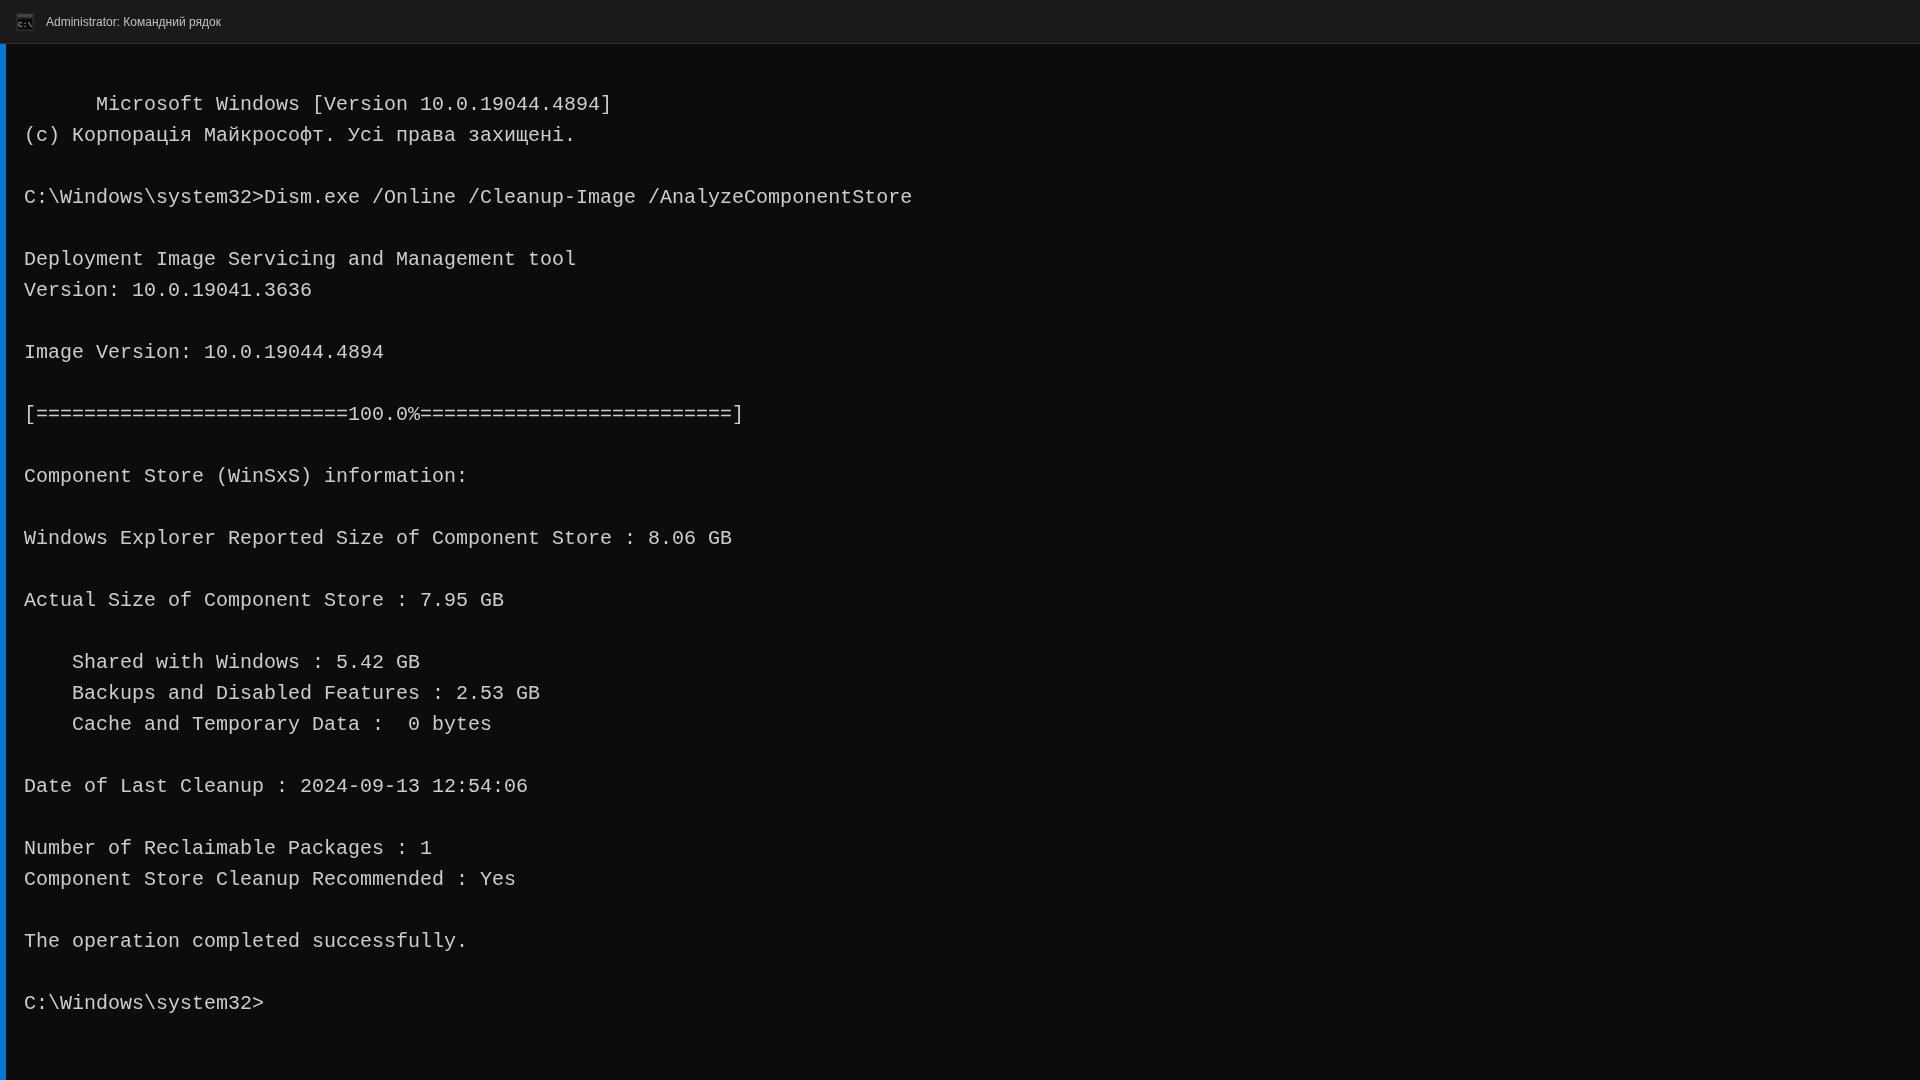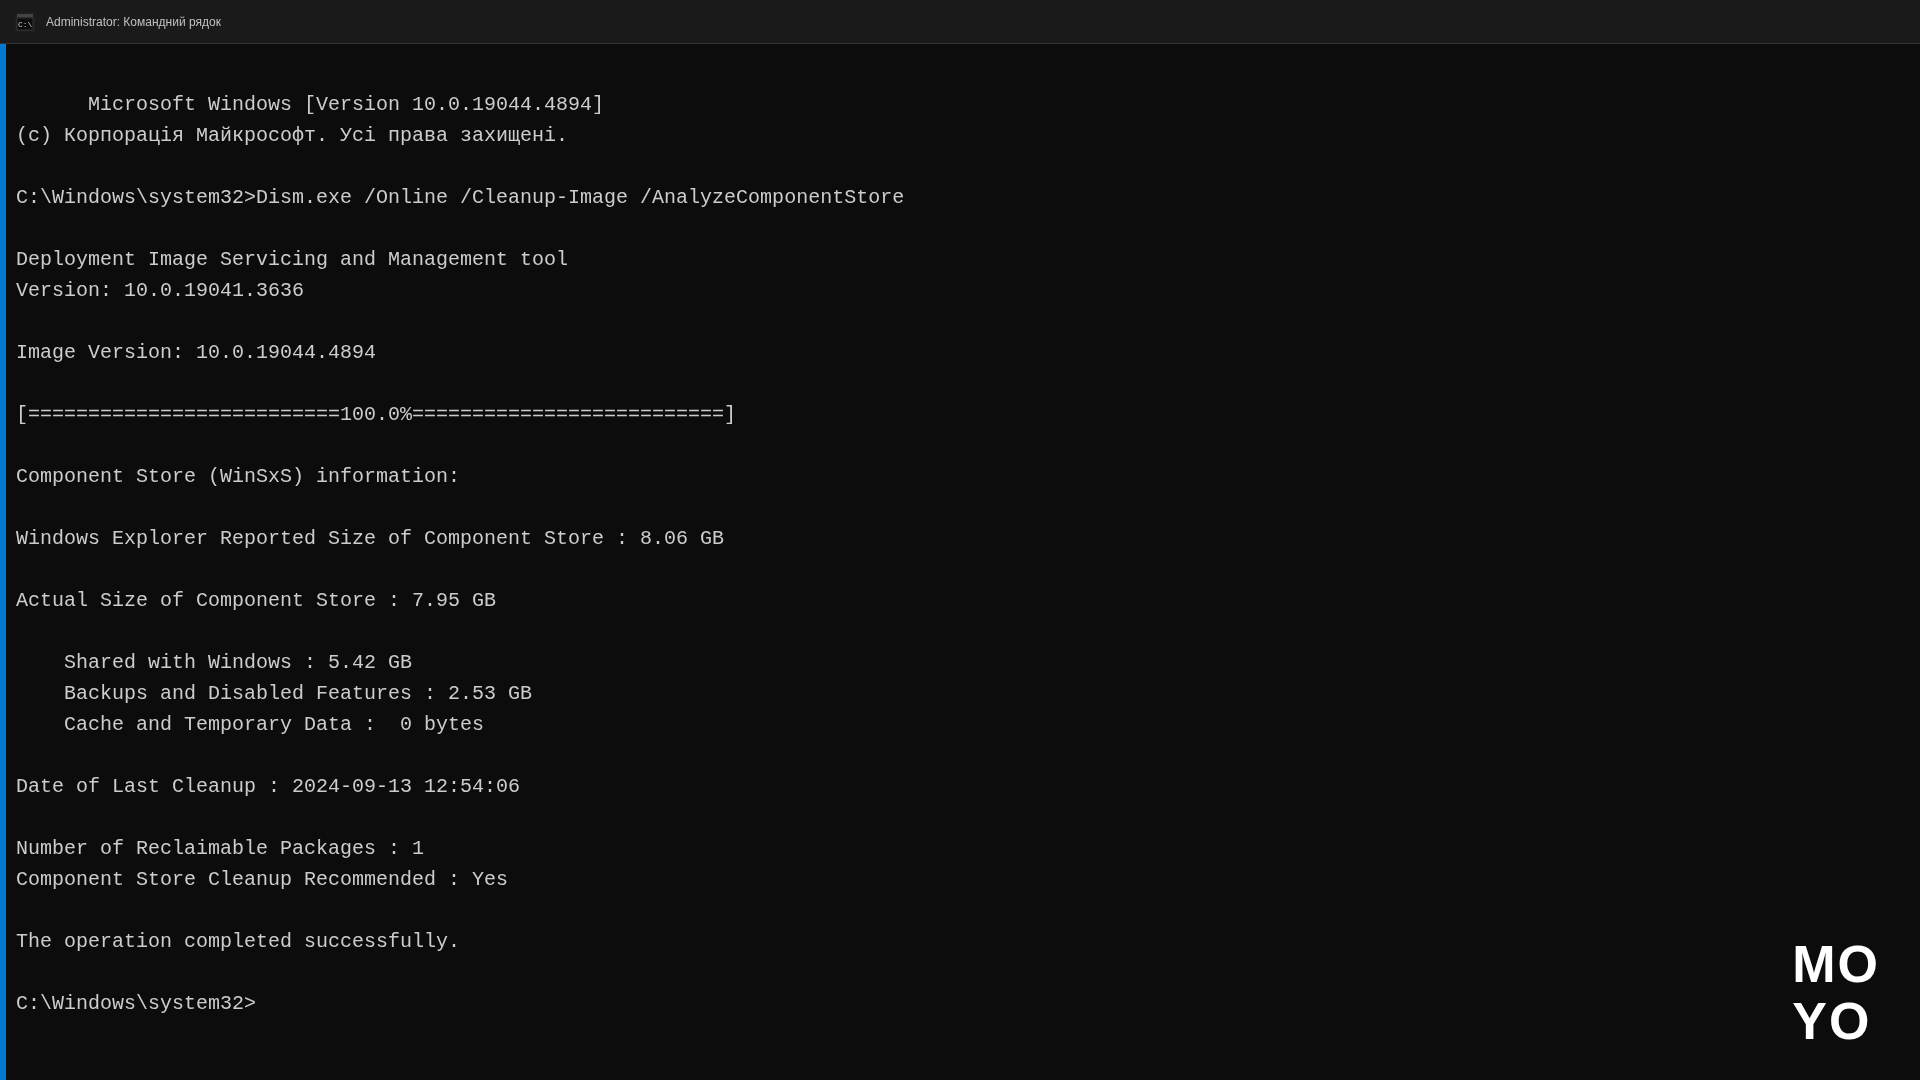--- a/index.html
+++ b/index.html
@@ -50,21 +50,21 @@
     .title-bar-text {
       color: #c0c0c0;
       font-size: 12px;
       font-family: 'Segoe UI', Arial, sans-serif;
       font-weight: normal;
     }
 
     .terminal-body {
       flex: 1;
       background: #0c0c0c;
-      padding: 14px 16px;
+      padding: 14px 24px;
       overflow: hidden;
       position: relative;
     }
 
     .terminal-text {
       color: #cccccc;
       font-size: 20px;
       line-height: 1.55;
       white-space: pre;
       font-family: 'Courier New', Courier, monospace;
@@ -136,18 +136,14 @@
 <span>Date of Last Cleanup : 2024-09-13 12:54:06</span>
 <span></span>
 <span>Number of Reclaimable Packages : 1</span>
 <span>Component Store Cleanup Recommended : Yes</span>
 <span></span>
 <span>The operation completed successfully.</span>
 <span></span>
 <span>C:\Windows\system32&gt;</span>
     </div>
 
-    <div class="moyo-watermark">
-      <div>MO</div>
-      <div>YO</div>
-    </div>
   </div>
 </div>
 
 </body></html>

